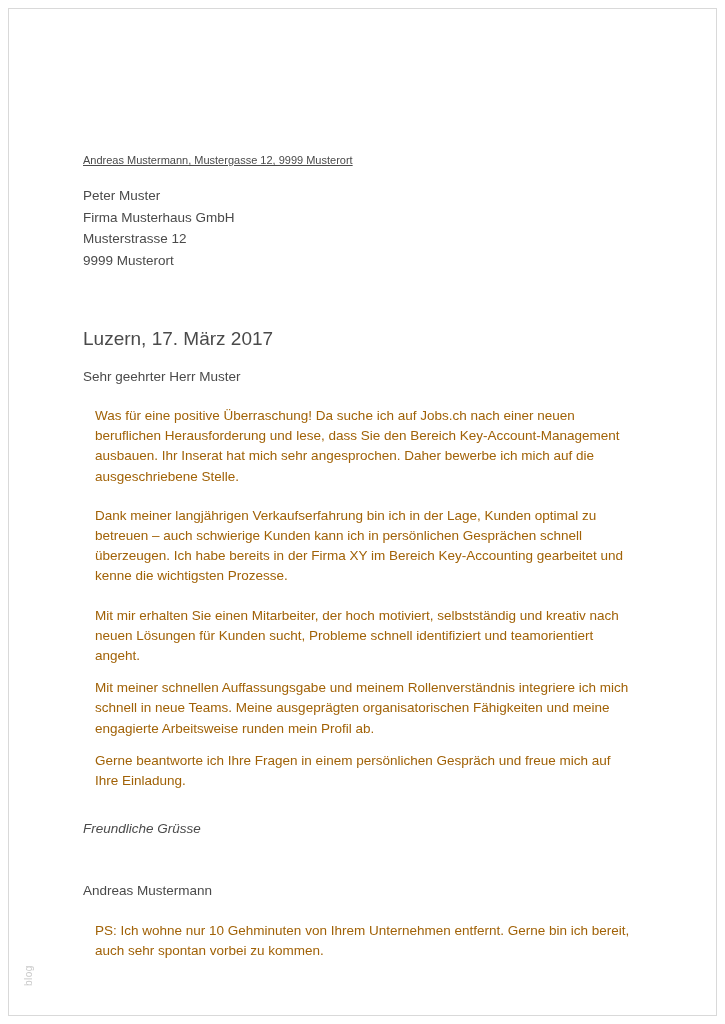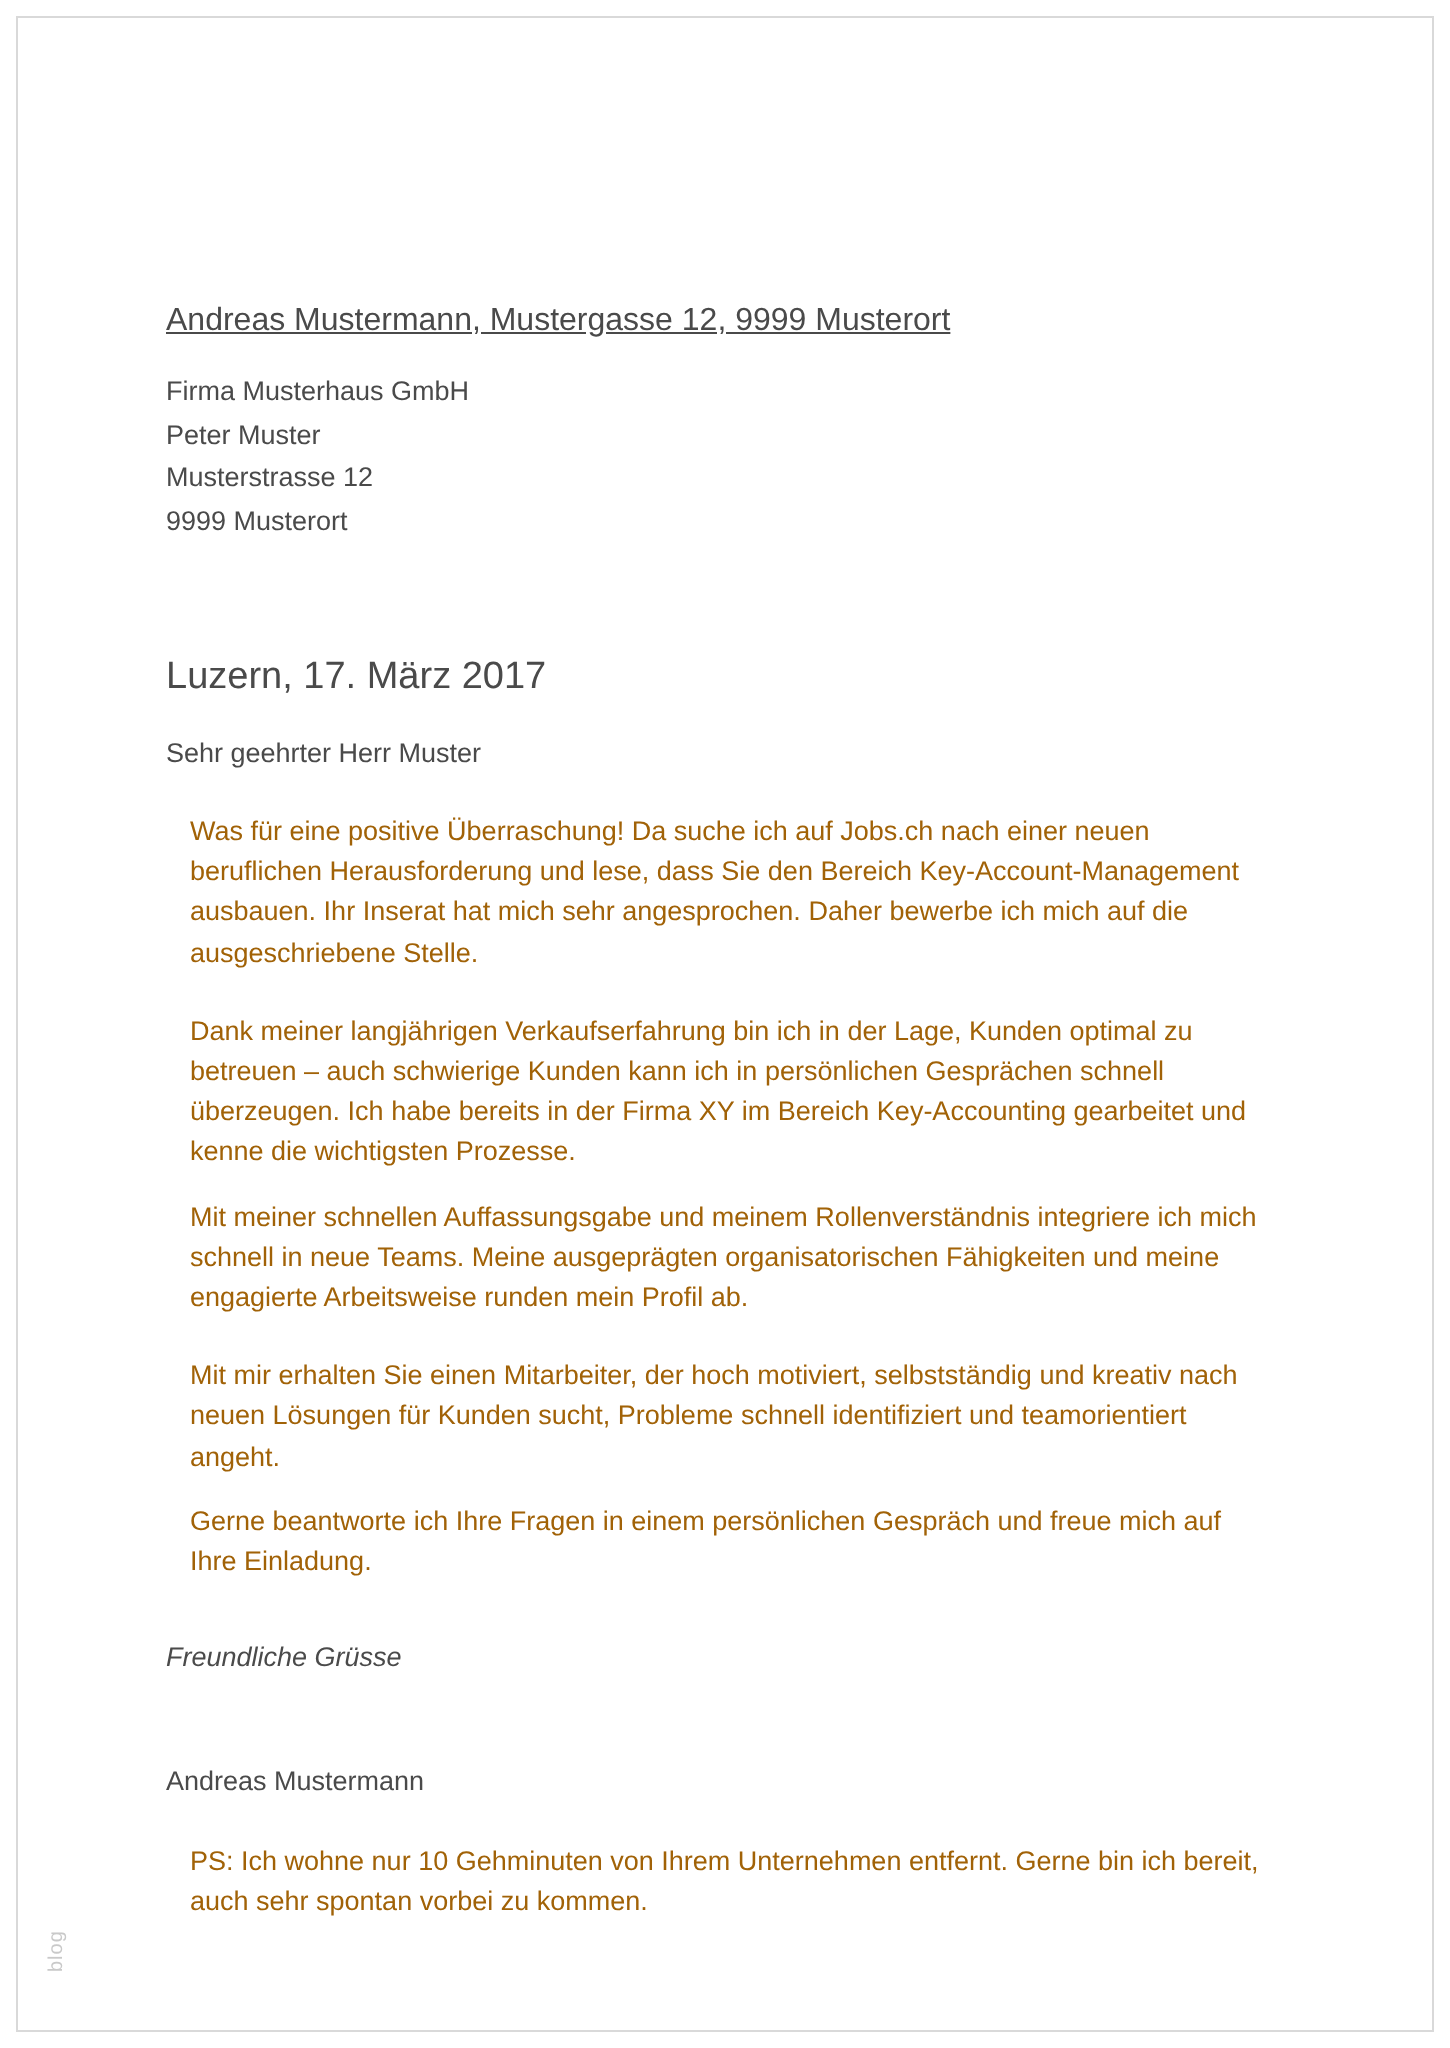--- a/index.html
+++ b/index.html
@@ -33,21 +33,21 @@
     letter-spacing: 0.5px;
   }
   .content {
     position: absolute;
     top: 0;
     left: 83px;
     width: 565px;
   }
   .sender {
     margin-top: 153px;
-    font-size: 16px;
+    font-size: 11px;
     line-height: 15px;
     text-decoration: underline;
     color: #4a4a4a;
   }
   .recipient {
     margin-top: 17px;
     font-size: 13.5px;
     line-height: 21.5px;
   }
   .date {
@@ -99,37 +99,37 @@
 
 <div class="page">
   <div class="frame"></div>
   <div class="watermark">blog</div>
 
   <div class="content">
 
     <div class="sender">Andreas Mustermann, Mustergasse 12, 9999 Musterort</div>
 
     <div class="recipient">
+      <div>Peter Muster</div>
       <div>Firma Musterhaus GmbH</div>
-      <div>Peter Muster</div>
       <div>Musterstrasse 12</div>
       <div>9999 Musterort</div>
     </div>
 
     <div class="date">Luzern, 17. März 2017</div>
 
 
     <div class="salutation">Sehr geehrter Herr Muster</div>
 
     <p class="para gap">Was für eine positive Überraschung! Da suche ich auf Jobs.ch nach einer neuen beruflichen Herausforderung und lese, dass Sie den Bereich Key-Account-Management ausbauen. Ihr Inserat hat mich sehr angesprochen. Daher bewerbe ich mich auf die ausgeschriebene Stelle.</p>
 
     <p class="para gap">Dank meiner langjährigen Verkaufserfahrung bin ich in der Lage, Kunden optimal zu betreuen – auch schwierige Kunden kann ich in persönlichen Gesprächen schnell überzeugen. Ich habe bereits in der Firma XY im Bereich Key-Accounting gearbeitet und kenne die wichtigsten Prozesse.</p>
+    <p class="para gap-lg">Mit mir erhalten Sie einen Mitarbeiter, der hoch motiviert, selbstständig und kreativ nach neuen Lösungen für Kunden sucht, Probleme schnell identifiziert und teamorientiert angeht.</p>
+
     <p class="para">Mit meiner schnellen Auffassungsgabe und meinem Rollenverständnis integriere ich mich schnell in neue Teams. Meine ausgeprägten organisatorischen Fähigkeiten und meine engagierte Arbeitsweise runden mein Profil ab.</p>
-
-    <p class="para gap-lg">Mit mir erhalten Sie einen Mitarbeiter, der hoch motiviert, selbstständig und kreativ nach neuen Lösungen für Kunden sucht, Probleme schnell identifiziert und teamorientiert angeht.</p>
     <p class="para">Gerne beantworte ich Ihre Fragen in einem persönlichen Gespräch und freue mich auf Ihre Einladung.</p>
 
     <div class="closing">Freundliche Grüsse</div>
 
     <div class="signature">Andreas Mustermann</div>
 
     <p class="para ps">PS: Ich wohne nur 10 Gehminuten von Ihrem Unternehmen entfernt. Gerne bin ich bereit, auch sehr spontan vorbei zu kommen.</p>
 
   </div>
 </div>

